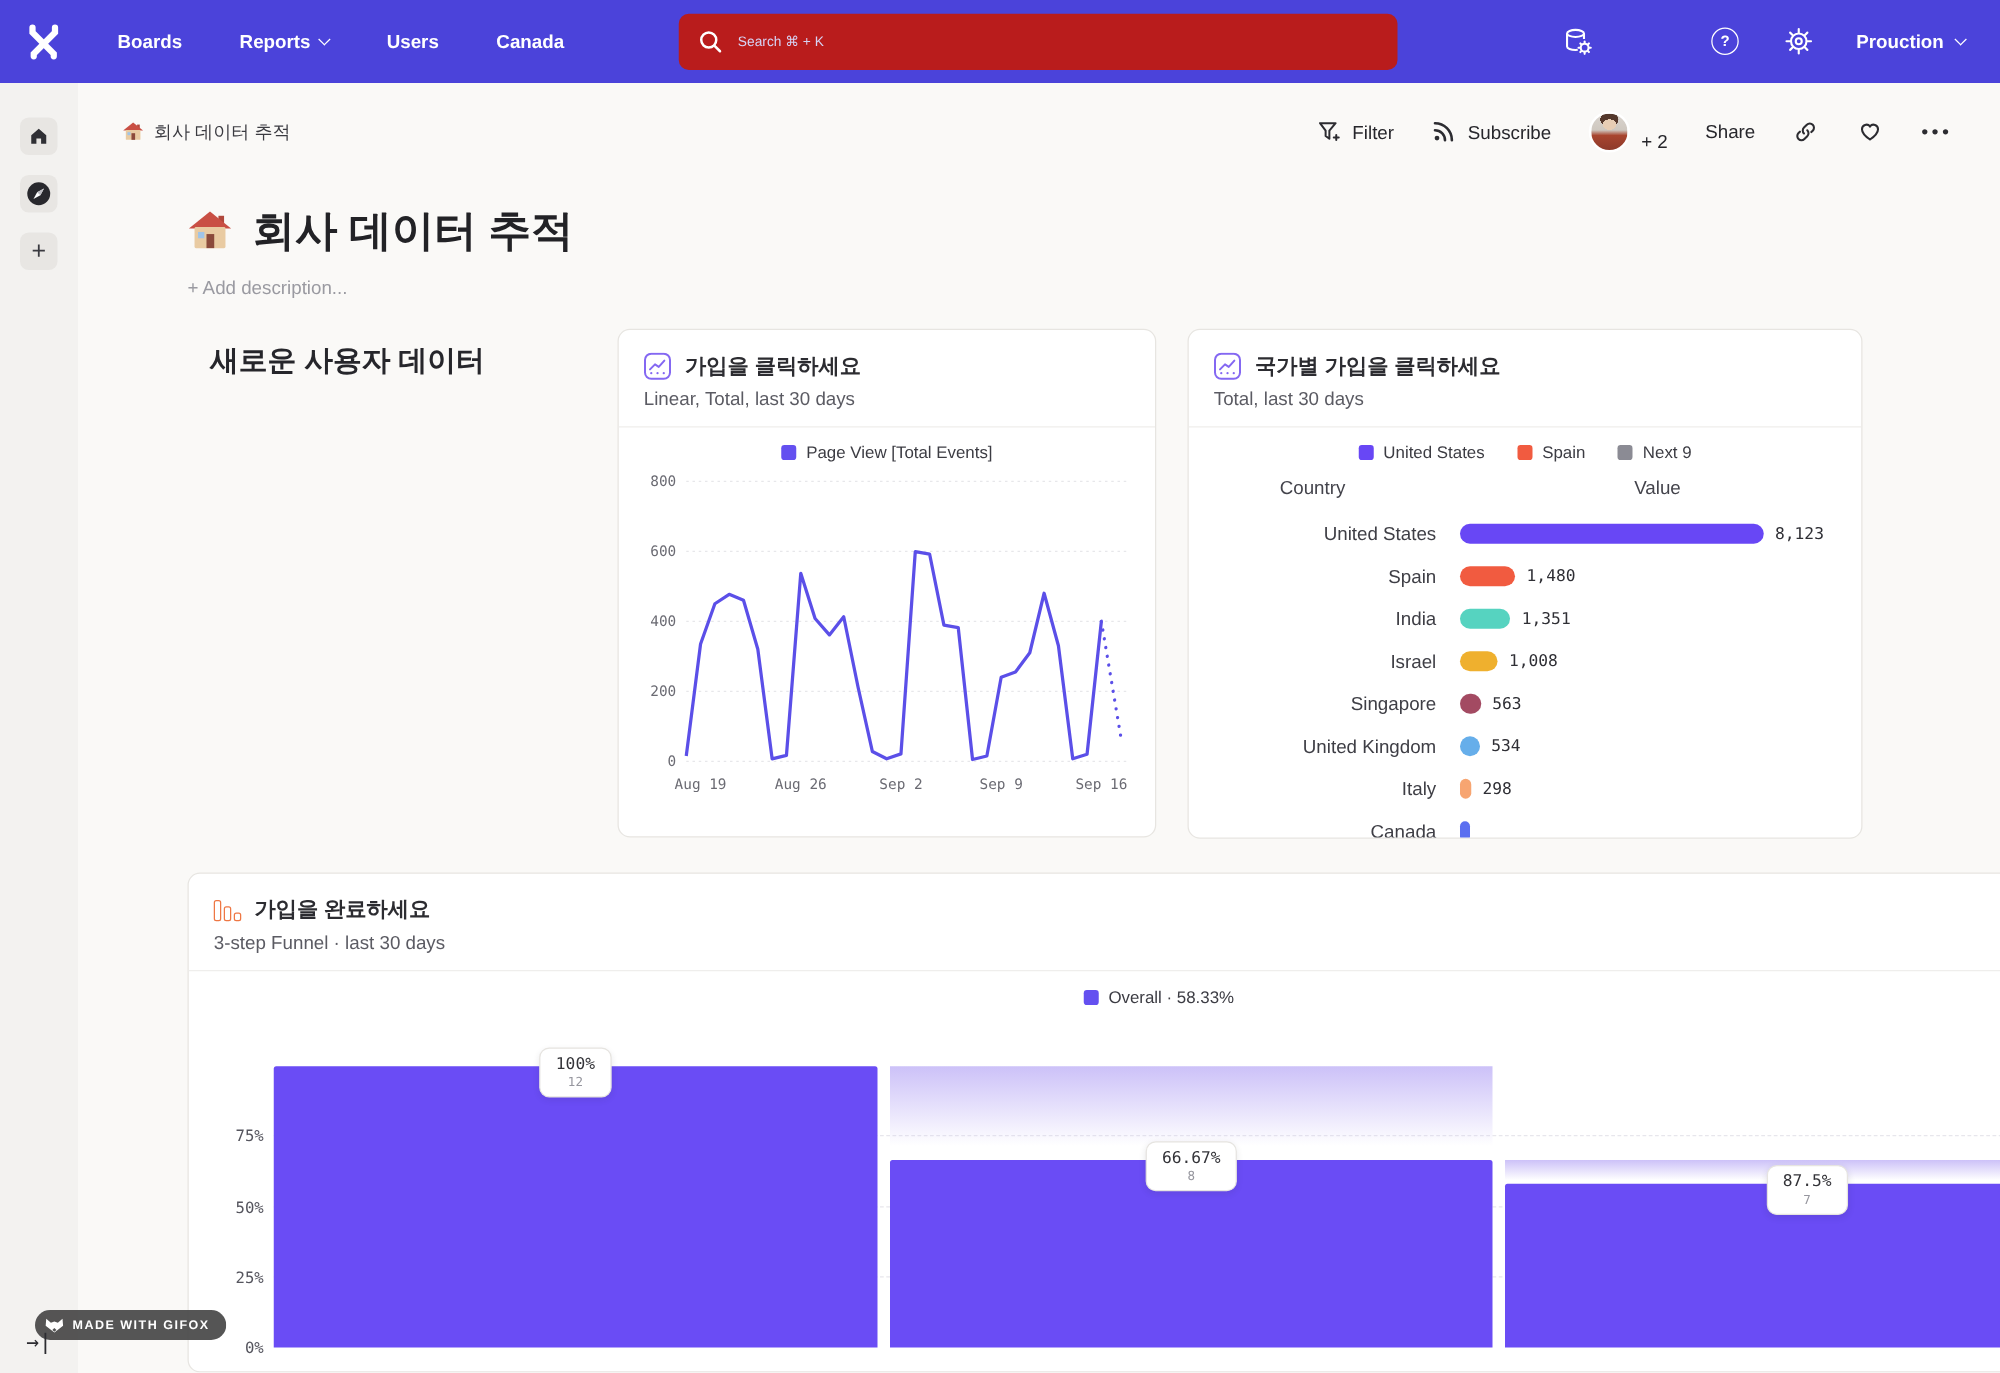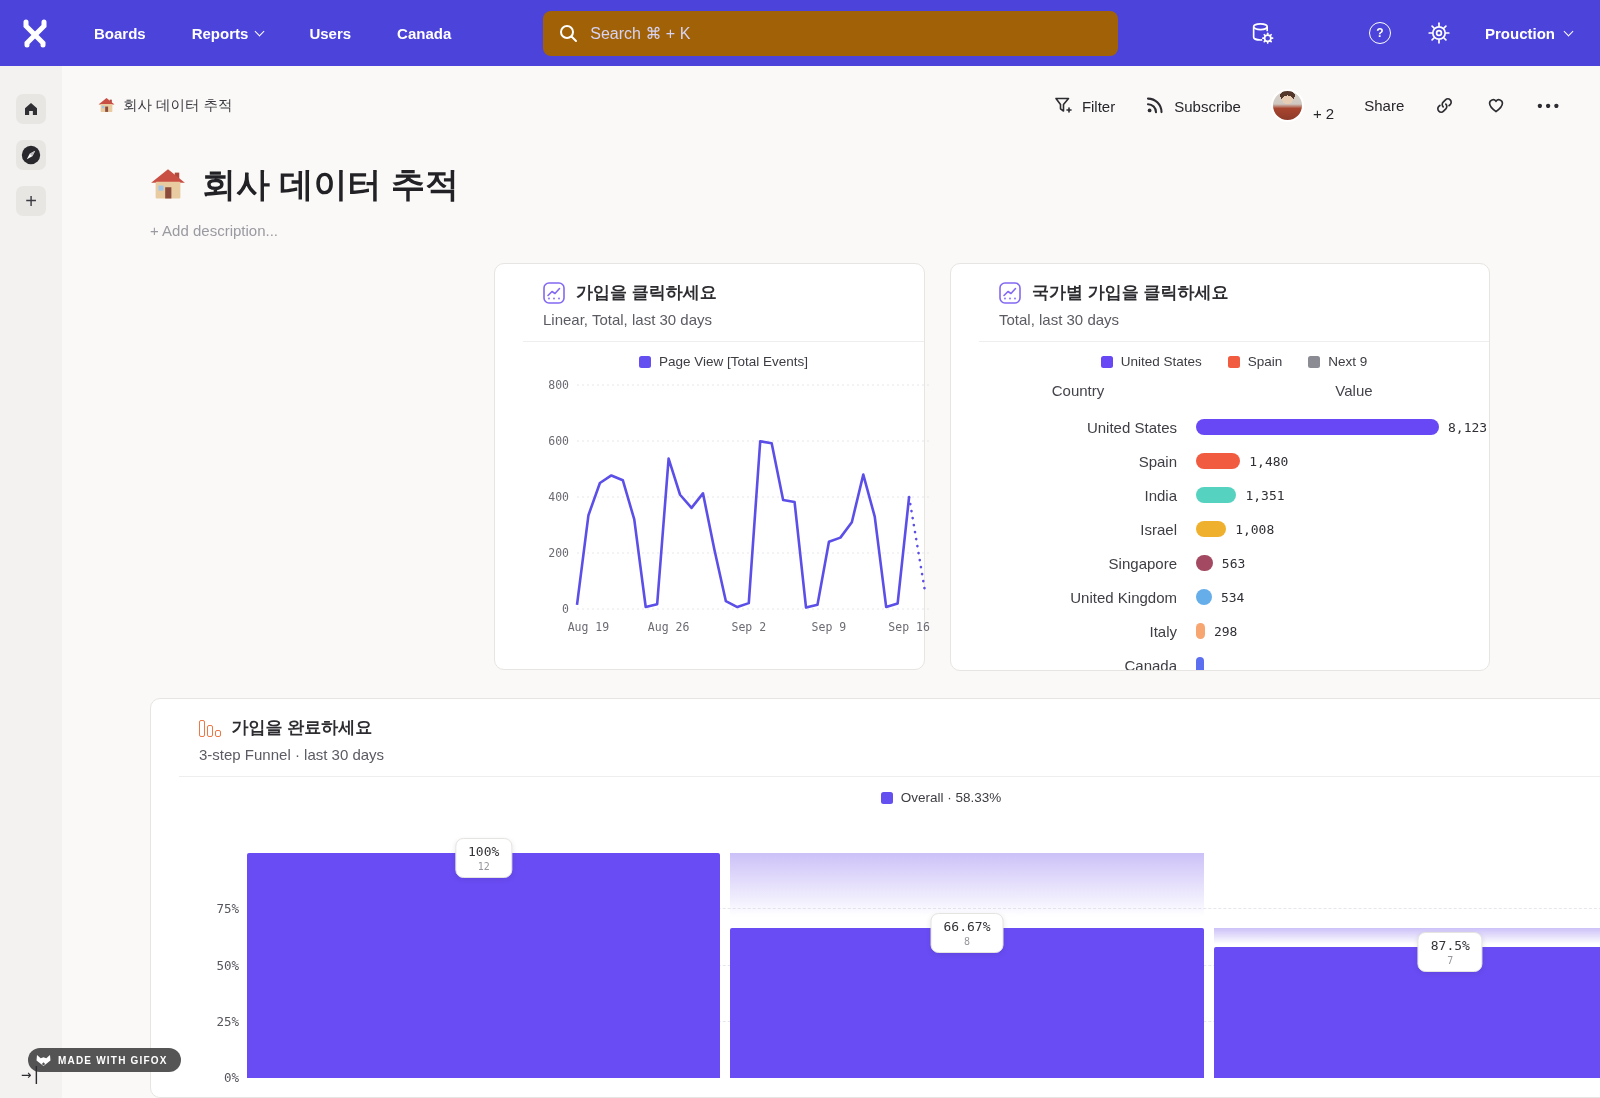--- a/index.html
+++ b/index.html
@@ -6,22 +6,22 @@
     font-family:"Liberation Sans",sans-serif;background:#faf9f7;color:#2e2e33;}
   .mono{font-family:"DejaVu Sans Mono",monospace;}
   
   .navbar{position:fixed;top:0;left:0;width:1600px;height:66px;background:#4b43da;
     display:flex;align-items:center;z-index:30;}
   .logo{margin-left:20px;width:30px;height:34px;display:flex;align-items:center;justify-content:center;cursor:pointer;}
   .main-nav{display:flex;gap:46px;margin-left:44px;align-items:center;}
   .nav-item{color:#fff;font-size:15px;font-weight:700;display:flex;align-items:center;gap:8px;cursor:pointer;}
   .chev{width:6px;height:6px;border-right:1.8px solid currentColor;border-bottom:1.8px solid currentColor;
     transform:rotate(45deg);margin-top:-3px;}
-  .search{margin-left:92px;width:575px;height:45px;background:#a16207;border-radius:8px;
-    display:flex;align-items:center;gap:12px;padding:0 16px;box-sizing:border-box;color:#d6d3f4;font-size:16px;cursor:text;text-align:center;}
+  .search{margin-left:92px;width:575px;height:45px;background:#b91c1c;border-radius:8px;
+    display:flex;align-items:center;gap:12px;padding:0 16px;box-sizing:border-box;color:#d6d3f4;font-size:11px;cursor:text;text-align:center;}
   .nav-right{margin-left:auto;display:flex;align-items:center;gap:33px;padding-right:28px;color:#fff;}
   .nav-icon{width:26px;height:26px;display:flex;align-items:center;justify-content:center;cursor:pointer;}
   .grid-icon{display:grid;grid-template-columns:repeat(3,4px);grid-template-rows:repeat(3,4px);gap:3.5px;}
   .grid-icon i{background:#fff;border-radius:1px;}
   .help-circle{width:20px;height:20px;border:1.7px solid #fff;border-radius:50%;
     display:flex;align-items:center;justify-content:center;font-size:12px;font-weight:700;color:#fff;}
   .project{display:flex;align-items:center;gap:10px;font-size:15px;font-weight:700;color:#fff;cursor:pointer;}
   
   .sidebar{position:fixed;top:66px;left:0;width:62px;height:1032px;background:#f3f2f0;z-index:20;
     display:flex;flex-direction:column;align-items:center;padding-top:28px;gap:16px;box-sizing:border-box;}
@@ -41,21 +41,21 @@
   .dots{letter-spacing:3px;font-weight:700;color:#2c2c31;font-size:15px;}
   .title-wrap{padding:18px 0 0 88px;}
   .page-title{display:flex;align-items:center;gap:16px;font-size:34px;font-weight:700;color:#222226;}
   .add-desc{margin-top:14px;font-size:15px;color:#9a9aa1;cursor:text;}
   
   .row1{display:flex;padding:24px 0 0 88px;align-items:flex-start;}
   .notes{width:344px;box-sizing:border-box;padding-top:10px;}
   .notes h2{margin:0 0 26px 18px;font-size:23px;font-weight:700;color:#26262b;}
   .notes ul{margin:0;padding-left:38px;font-size:16.5px;color:#3a3a40;}
   .notes li{margin-bottom:10px;}
-  .card{background:#fff;border:1px solid #e7e5e1;border-radius:10px;box-sizing:border-box;padding-left:28px;}
+  .card{background:#fff;border:1px solid #e7e5e1;border-radius:10px;box-sizing:border-box;}
   .line-card{width:431px;height:407px;}
   .bar-card{width:540px;height:408px;margin-left:25px;overflow:hidden;}
   .card-head{padding:17px 20px 13px 20px;border-bottom:1px solid #efeeec;}
   .card-title{display:flex;align-items:center;gap:11px;font-size:17px;font-weight:700;color:#2c2c31;}
   .card-sub{margin-top:7px;font-size:15px;color:#5b5b63;}
   .chart-icon{width:22px;height:22px;flex:0 0 auto;}
   .funnel-ic{display:flex;align-items:flex-end;gap:2.5px;height:18px;}
   .funnel-ic i{border:1.6px solid #ee7744;border-radius:2px;width:3.5px;display:block;}
   .legend-row{display:flex;justify-content:center;align-items:center;gap:26px;
     font-size:13.5px;color:#3c3c43;padding:12px 0 0 0;}
@@ -266,20 +266,21 @@
         <rect x="7.5" y="16.5" width="4.5" height="4.5" fill="#9fc4e8"></rect>
       </svg>
       <span>회사 데이터 추적</span>
     </div>
     <div class="add-desc">+ Add description...</div>
   </div>
 
   <div class="row1">
 
     <div class="notes">
+      <h2>새로운 사용자 데이터</h2>
     </div>
 
     <div class="card line-card">
       <div class="card-head">
         <div class="card-title">
           <svg class="chart-icon" viewBox="0 0 22 22">
             <rect x="1" y="1" width="20" height="20" rx="5" fill="none" stroke="#8468f2" stroke-width="1.6"></rect>
             <polyline points="5,13.5 9,9.5 12,11.5 16.5,6.5" fill="none" stroke="#8468f2" stroke-width="1.6" stroke-linecap="round" stroke-linejoin="round"></polyline>
             <g fill="#8468f2">
                 <circle cx="6" cy="16.5" r="0.9"></circle>

